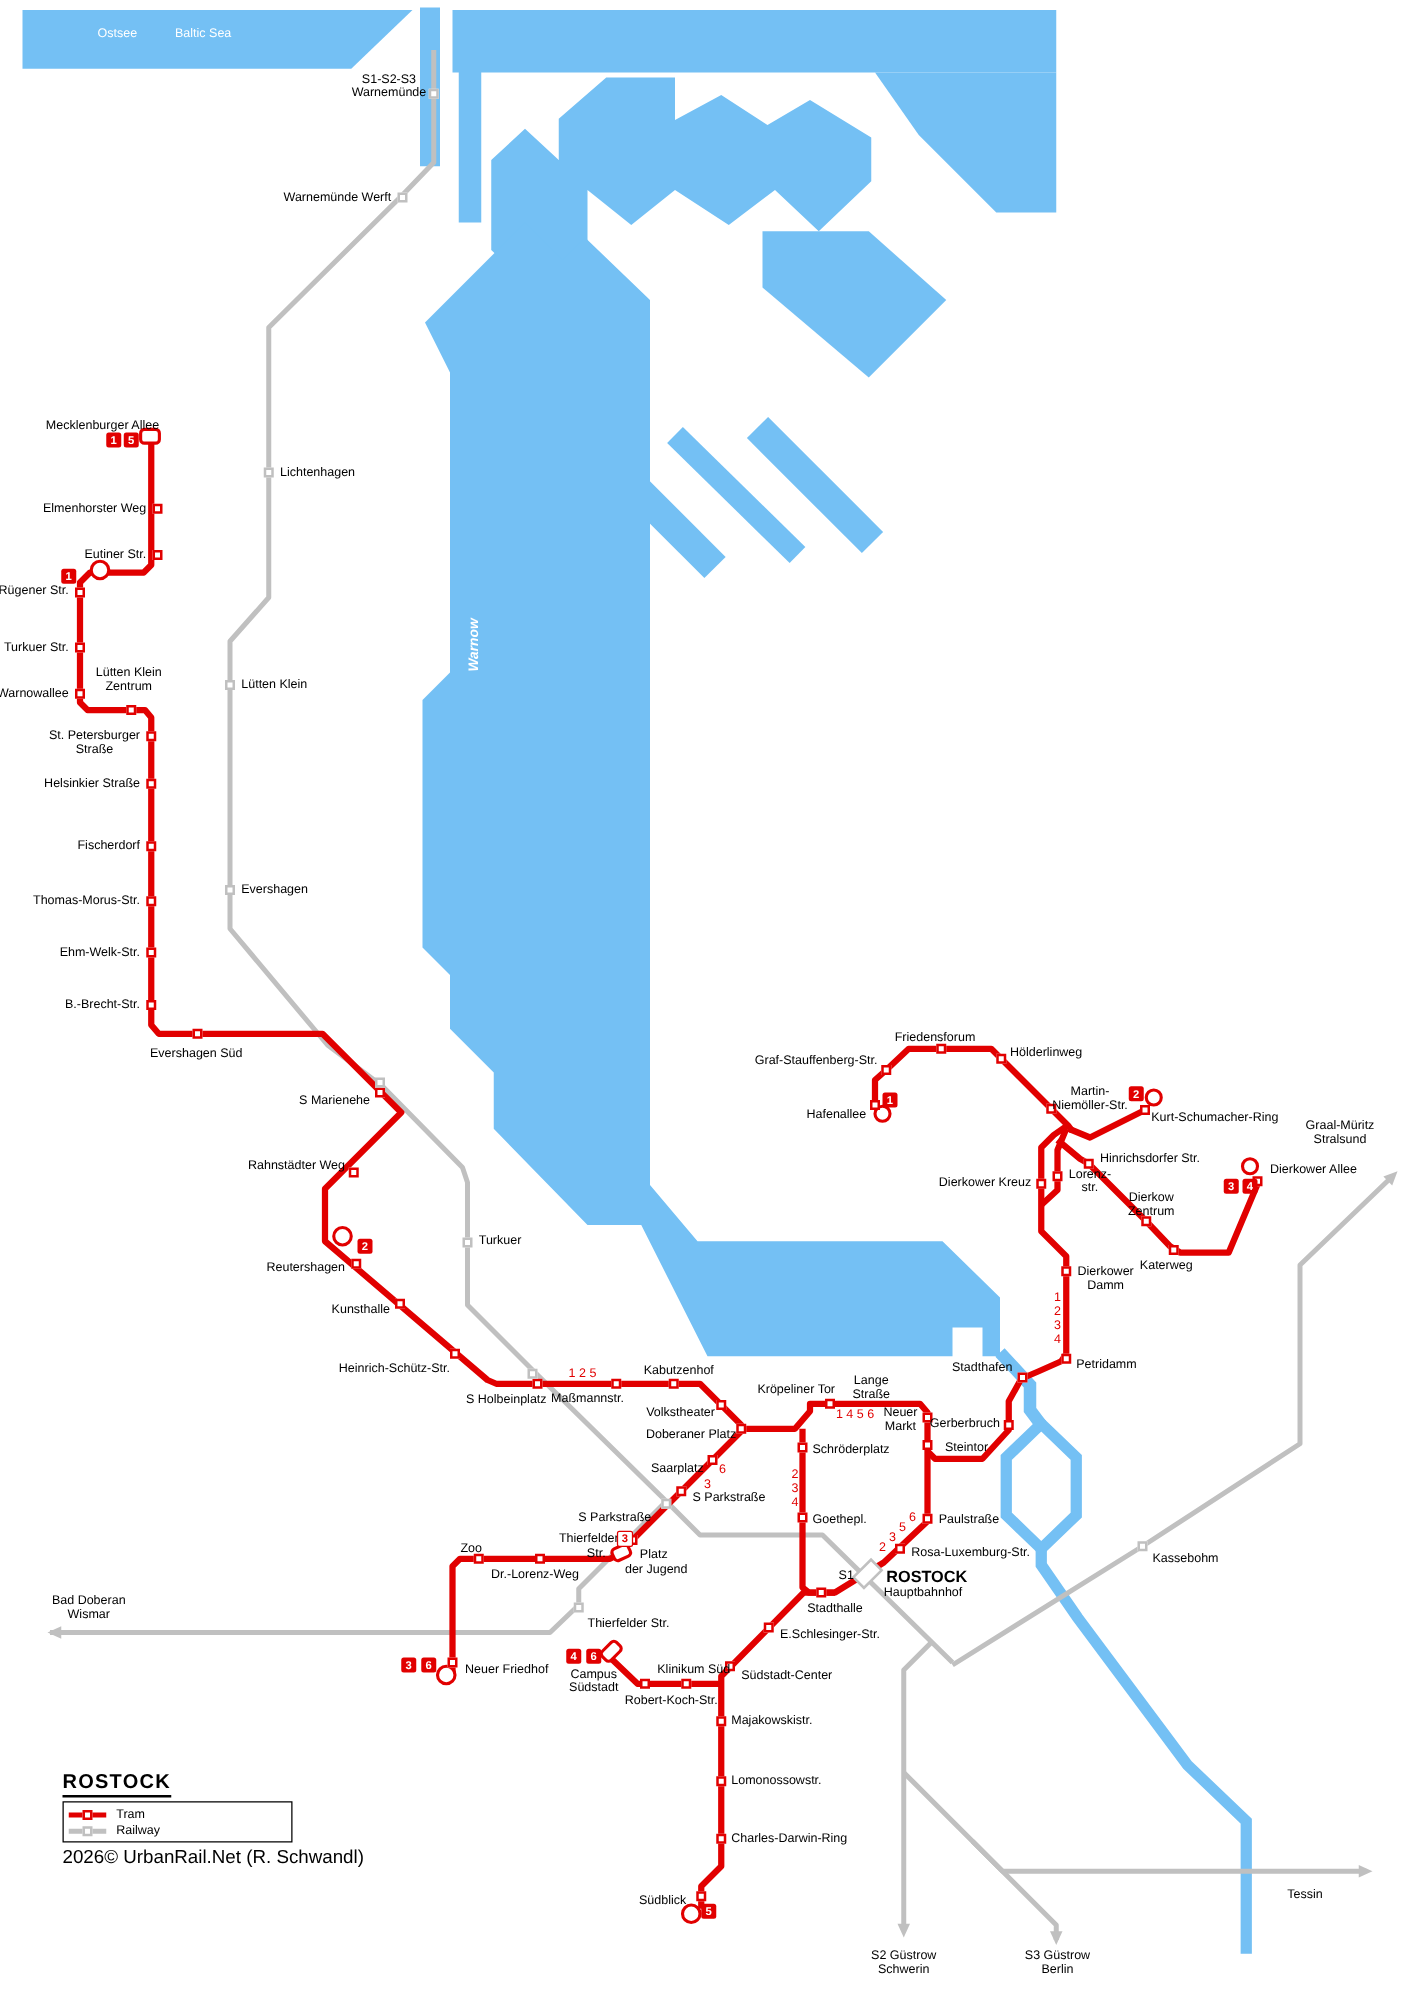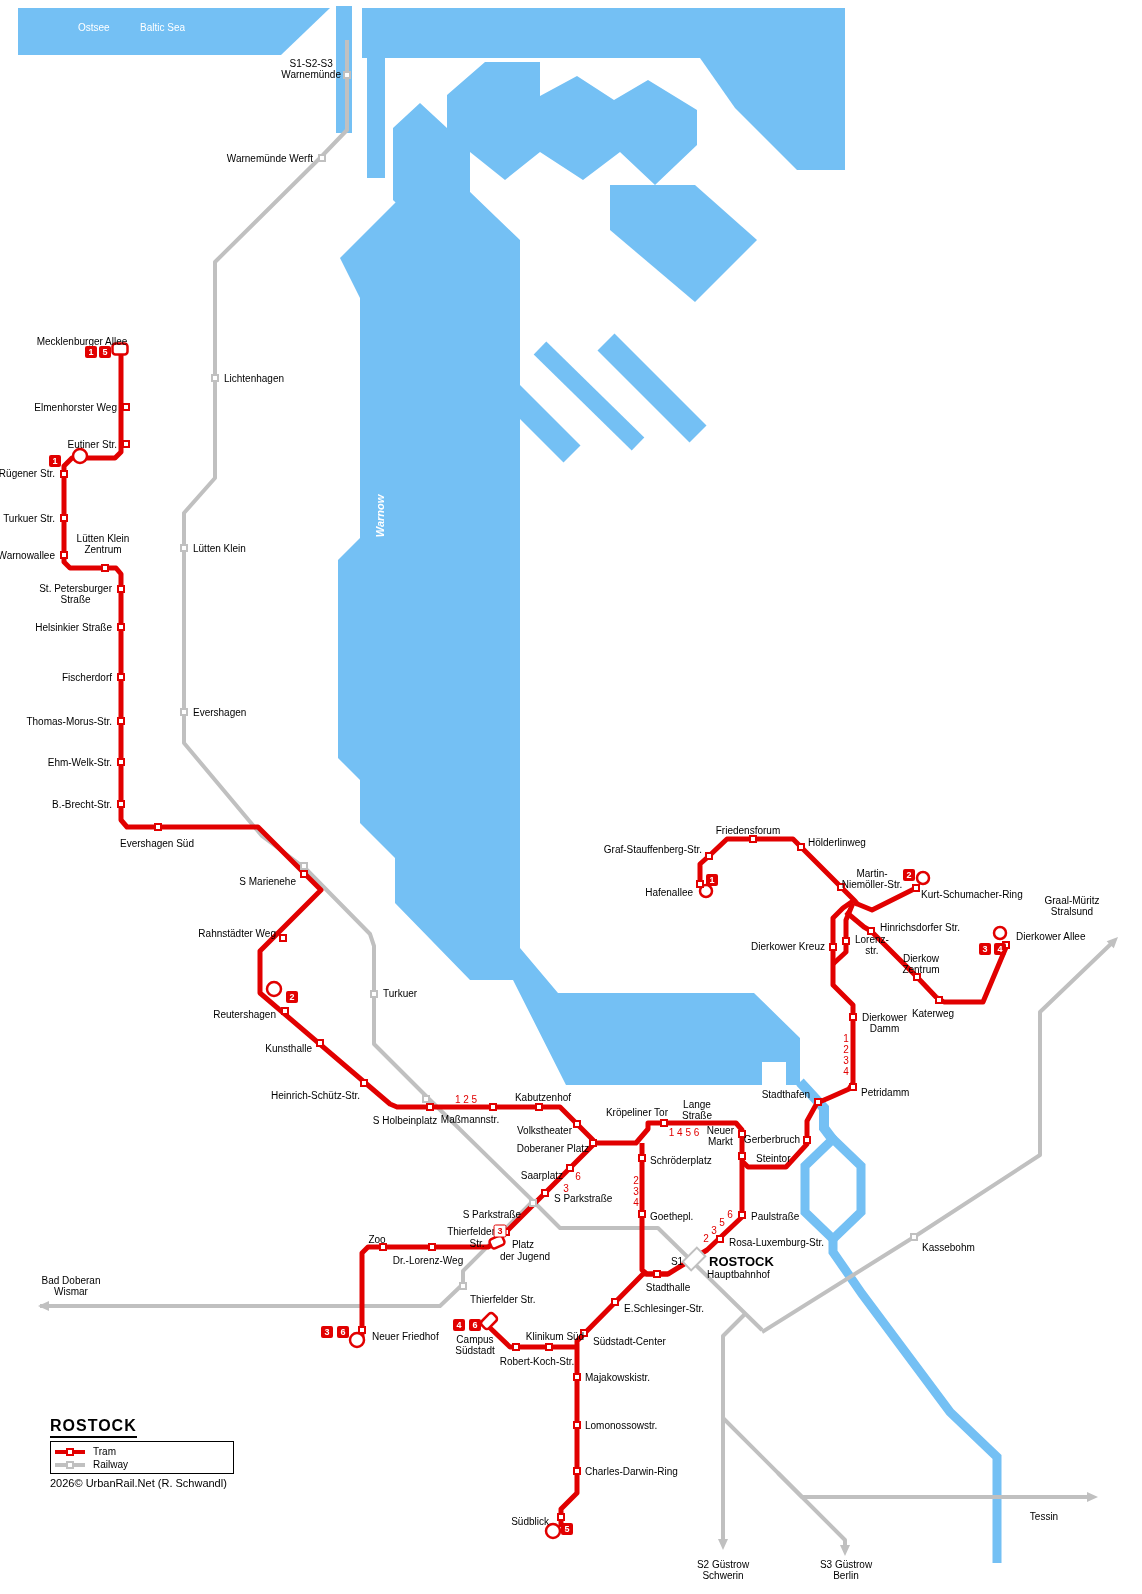--- a/index.html
+++ b/index.html
@@ -20,21 +20,21 @@
   .legend-title{display:inline-block;font-size:16px;font-weight:bold;letter-spacing:1px;
                 border-bottom:2px solid #000;padding-bottom:1px;}
   .legend-box{margin-top:3px;width:178px;border:1px solid #000;background:#fff;padding:3px 0 2px 4px;}
   .legend-row{display:flex;align-items:center;height:13px;font-size:10px;}
   .sample{position:relative;width:30px;height:4px;margin-right:8px;}
   .sample.tram-s{background:#e10000;}
   .sample.rail-s{background:#c0c0c0;}
   .sample .sq{position:absolute;left:11px;top:-2px;width:4px;height:4px;background:#fff;}
   .sample.tram-s .sq{border:2px solid #e10000;}
   .sample.rail-s .sq{border:2px solid #c0c0c0;}
-  .legend-credit{margin-top:3px;font-size:11px;}
+  .legend-credit{margin-top:3px;font-size:15px;}
 </style>
 </head>
 <body>
 
 <div id="map">
   <svg id="net" xmlns="http://www.w3.org/2000/svg" width="1142" height="1594">
       <polygon points="18,8 330,8 281,55 18,55" fill="#74c0f4"></polygon>
       <polygon points="336,6 352,6 352,133 336,133" fill="#74c0f4"></polygon>
       <polygon points="367,42 385,42 385,178 367,178" fill="#74c0f4"></polygon>
       <polygon points="362,8 845,8 845,58 362,58" fill="#74c0f4"></polygon>

